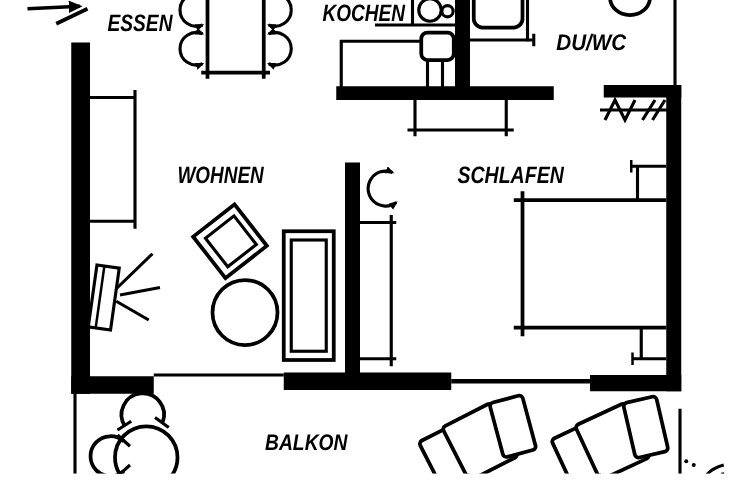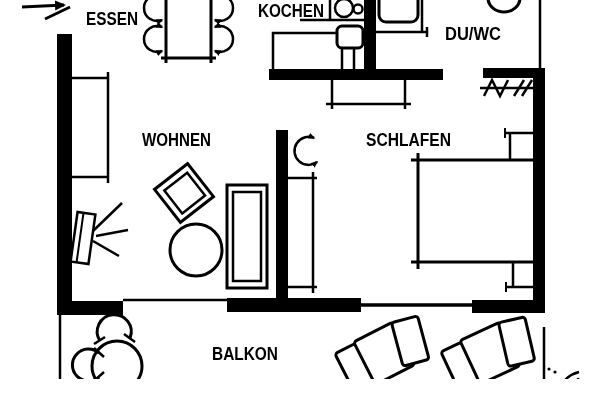--- a/index.html
+++ b/index.html
@@ -1,18 +1,19 @@
 <!DOCTYPE html>
 <html><head>
 <meta charset="utf-8">
 <style>
   html,body{margin:0;padding:0;background:#fff;}
   .stage{
     position:relative;width:600px;height:379px;background:#ffffff;overflow:hidden;
     font-family:"Liberation Sans", sans-serif;
+    font-style:italic;
   }
   svg text{
     font-family:"Liberation Sans", sans-serif;
     font-weight:bold;
     fill:#000;
   }
   .wall{fill:#000000;stroke:none;}
   .ln{stroke:#000000;fill:none;}
   .fix{stroke:#000000;fill:#ffffff;}
   .gray{stroke:#8f8f8f;fill:none;}

